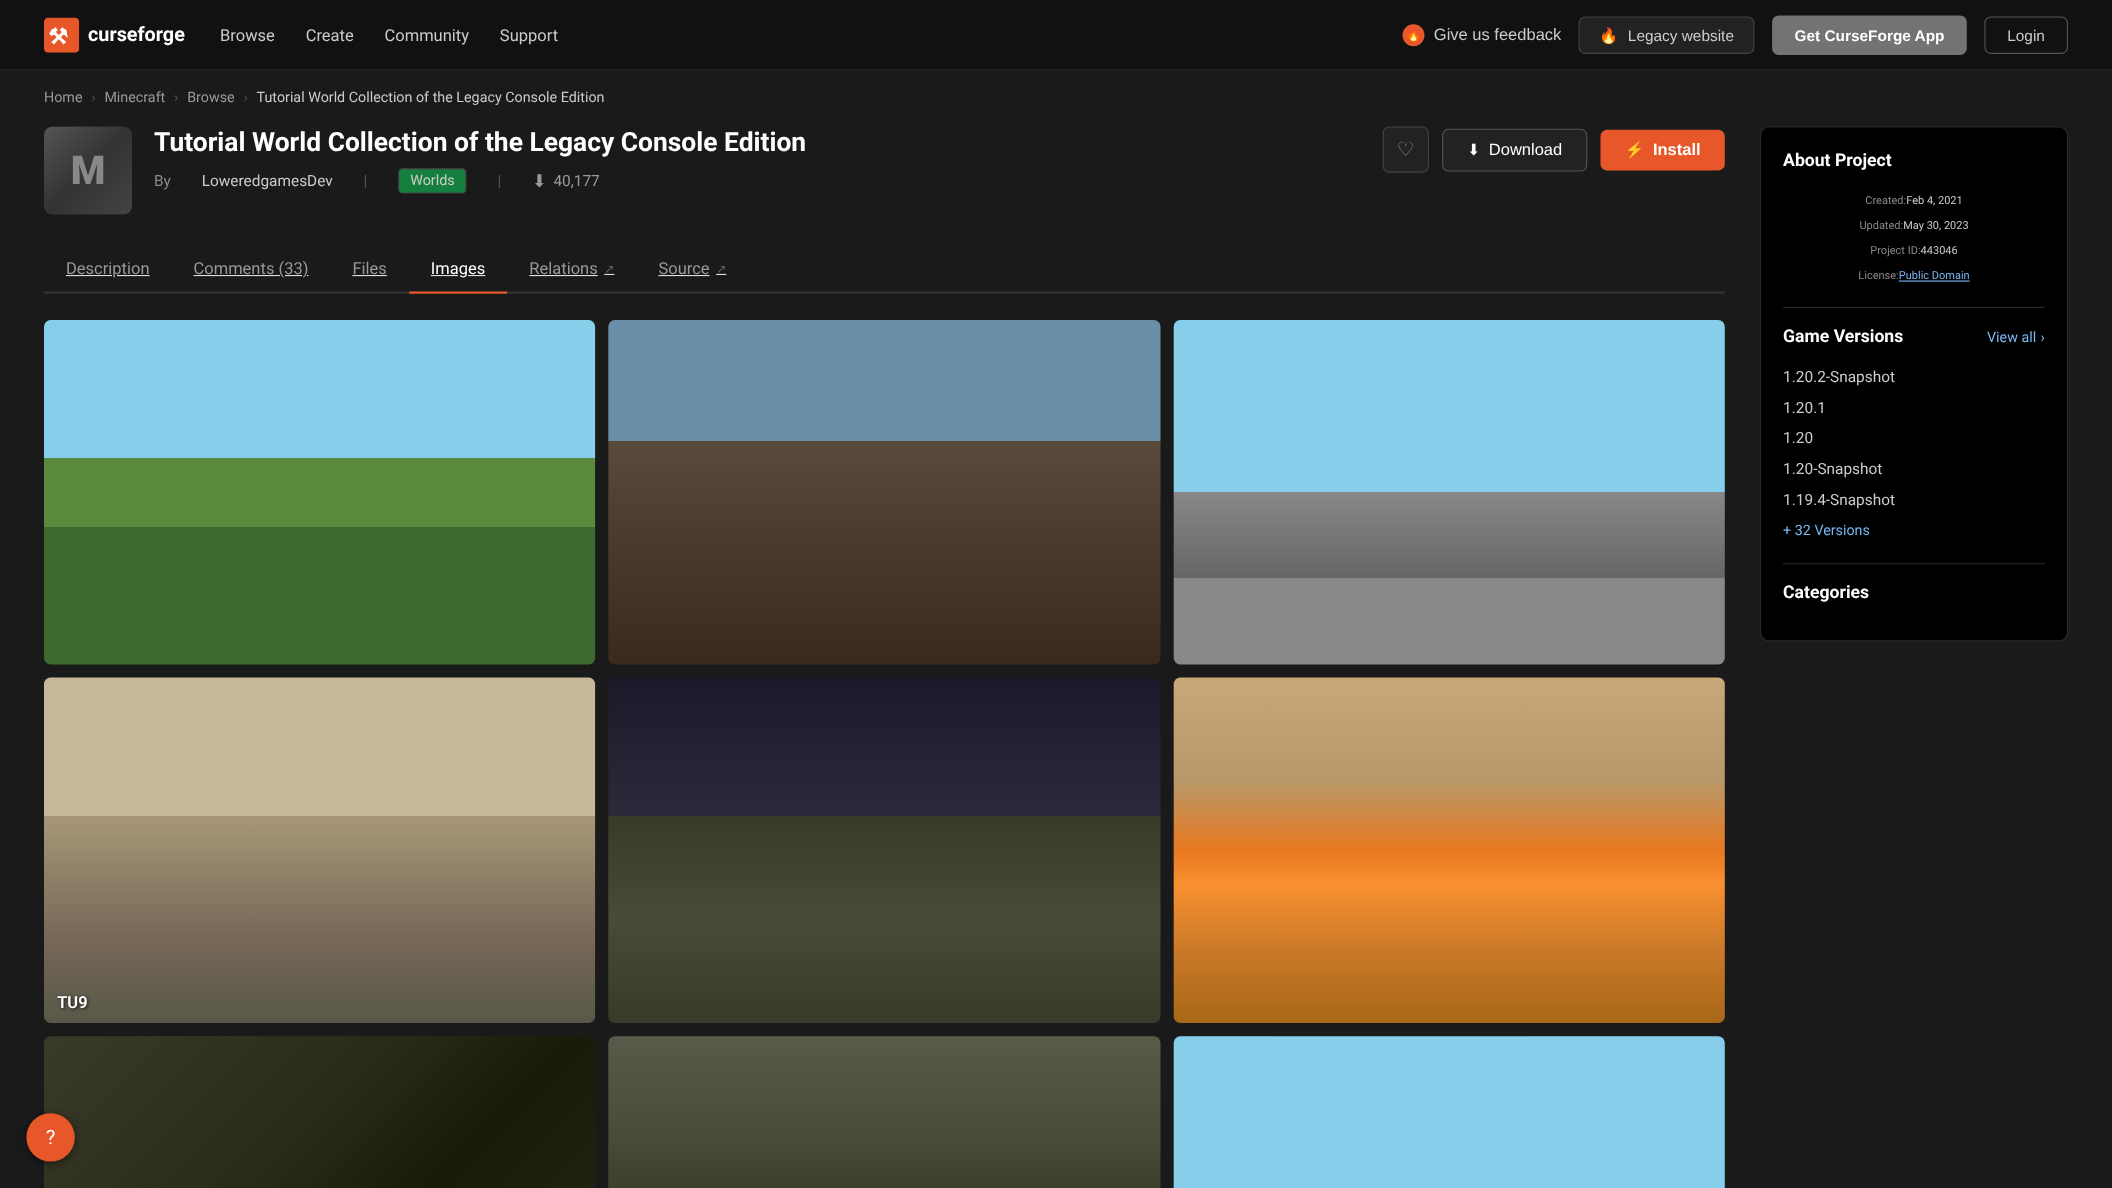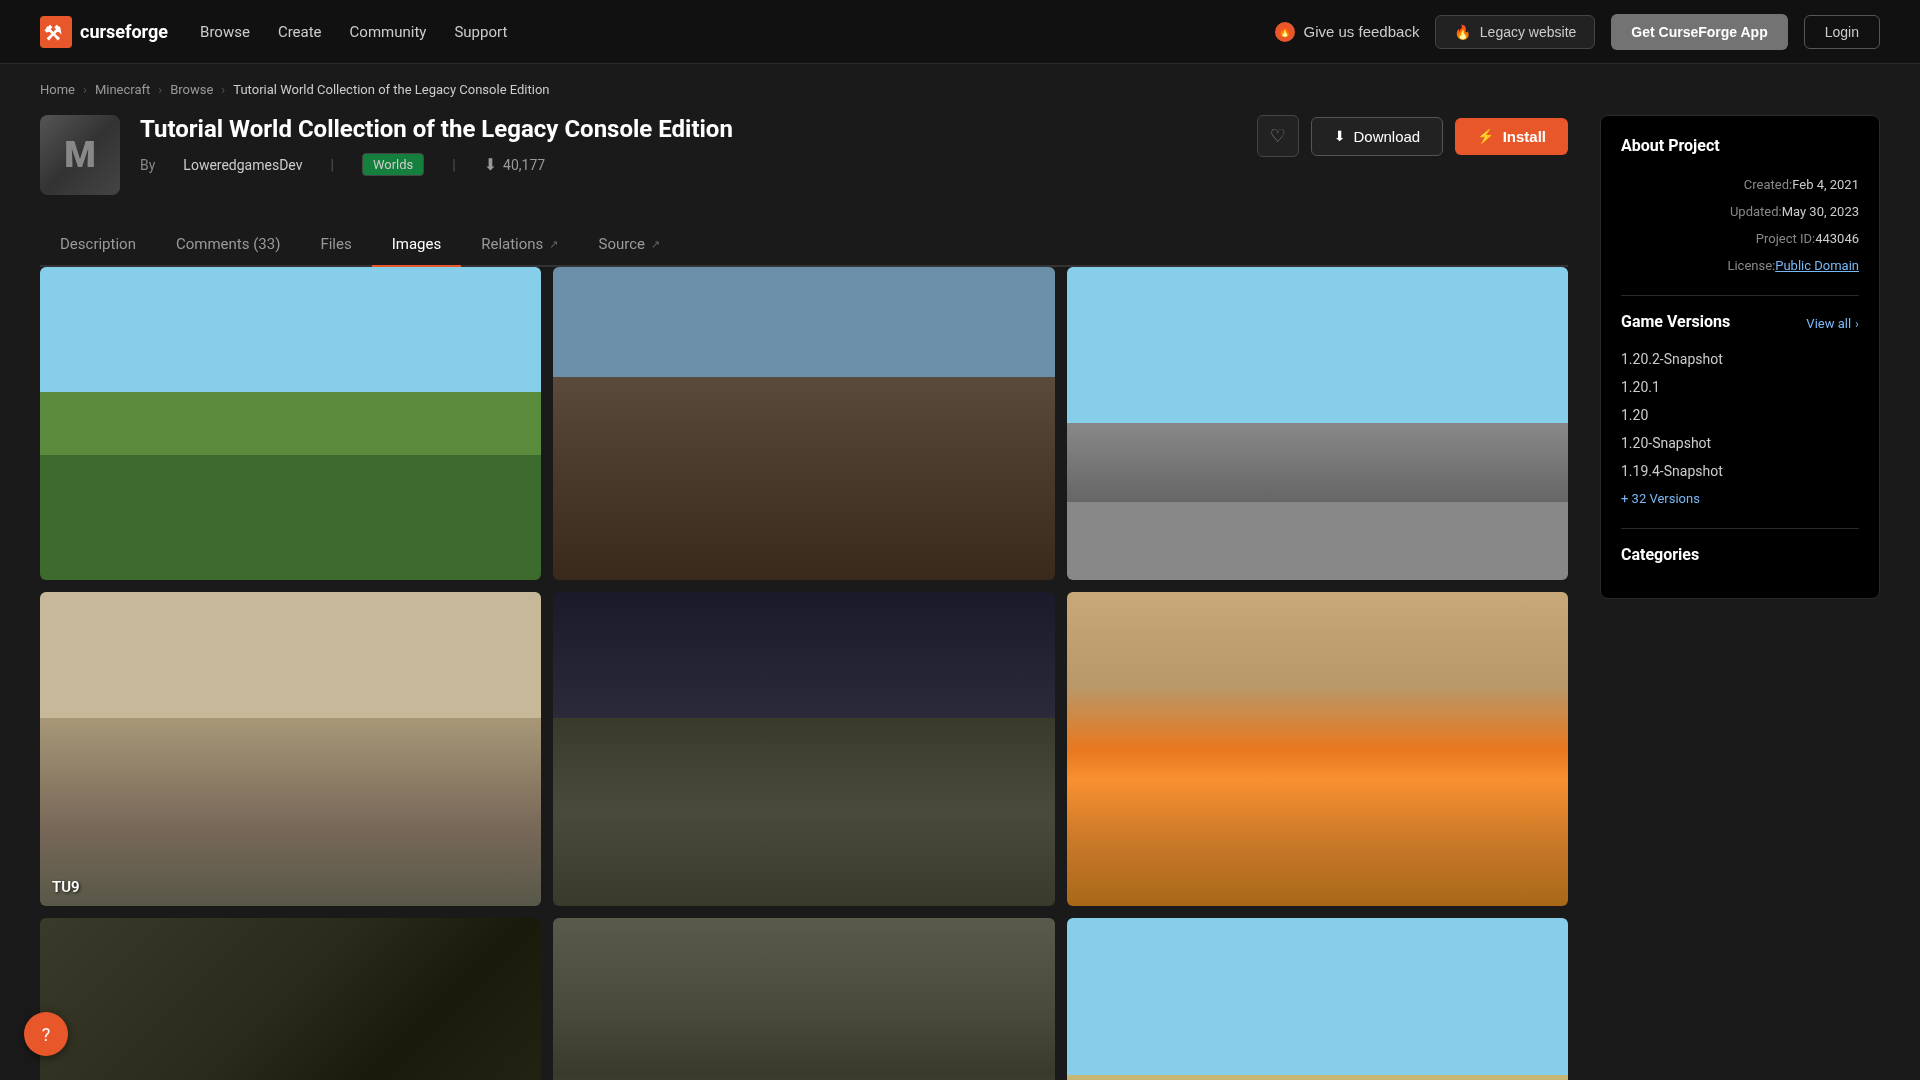--- a/index.html
+++ b/index.html
@@ -238,20 +238,22 @@
       cursor: pointer;
       font-size: 15px;
       font-weight: 600;
     }
 
     
     .tabs {
       display: flex;
       gap: 0;
       border-bottom: 2px solid #333;
+      margin-bottom: 24px;
+      text-decoration: underline;
     }
     .tab {
       padding: 12px 20px;
       color: #999;
       cursor: pointer;
       font-size: 15px;
       border-bottom: 2px solid transparent;
       margin-bottom: -2px;
       display: flex;
       align-items: center;
@@ -314,24 +316,24 @@
       margin-bottom: 20px;
     }
     .about-title {
       font-size: 16px;
       font-weight: 700;
       color: #fff;
       margin-bottom: 16px;
     }
     .about-row {
       display: flex;
-      justify-content: flex-end;
+      justify-content: center;
       align-items: center;
       padding: 6px 0;
-      font-size: 13px;
+      font-size: 10px;
     }
     .about-row .label { color: #888; }
     .about-row .value { color: #ccc; }
     .about-row .value.link {
       color: #7ab8f5;
       text-decoration: underline;
       cursor: pointer;
     }
     .divider {
       height: 1px;

